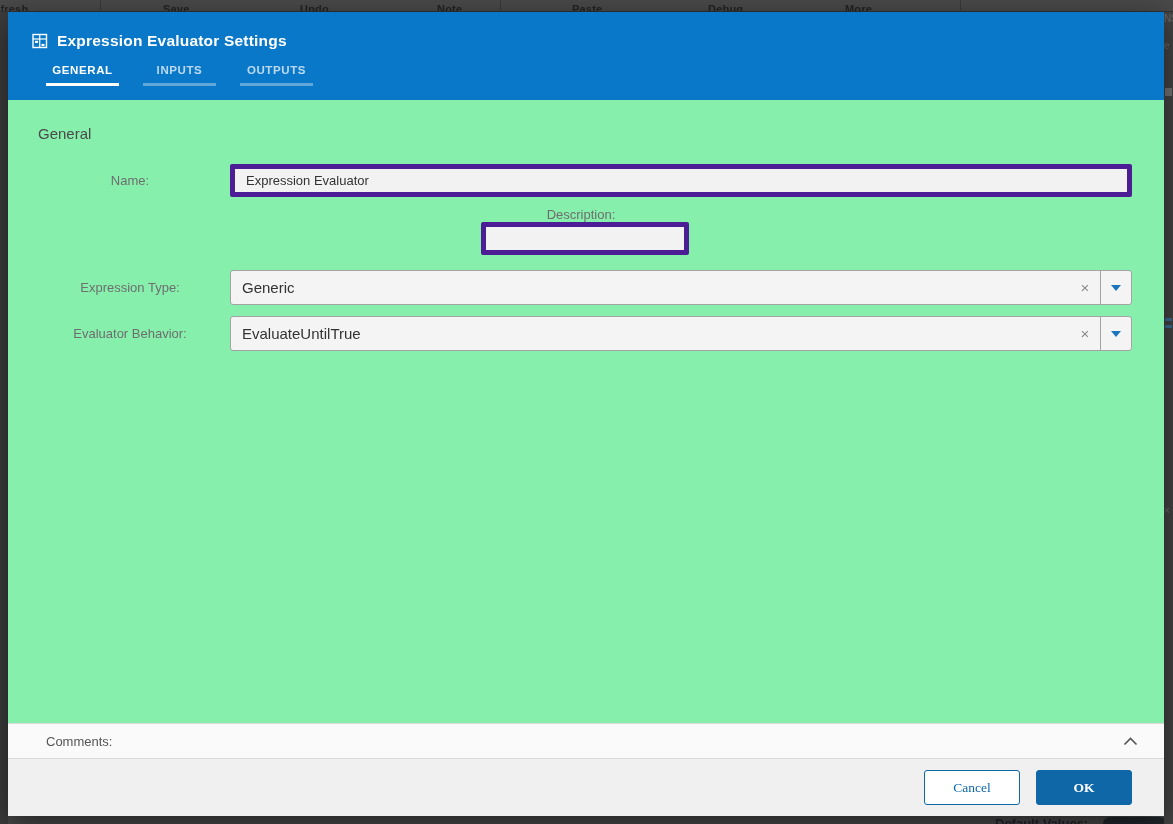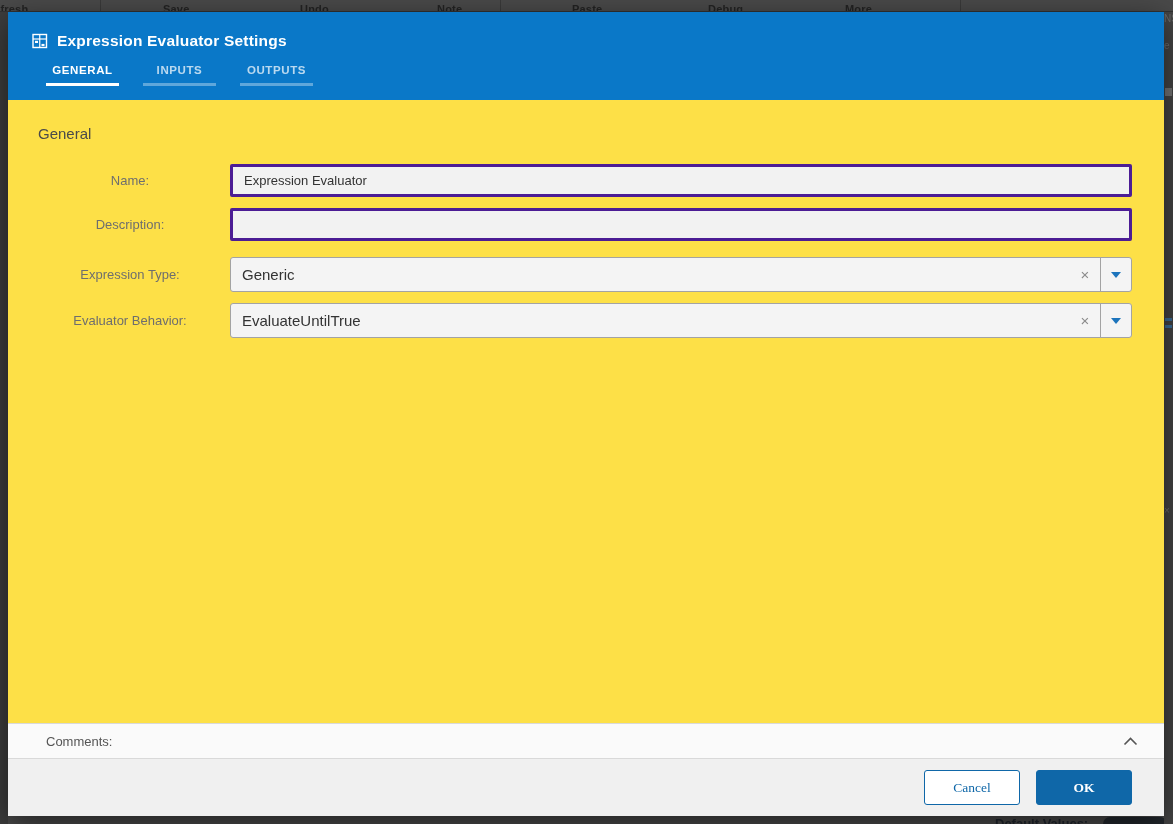--- a/index.html
+++ b/index.html
@@ -38,21 +38,21 @@
     position:absolute; top:0; font-size:13px; font-weight:700; color:#20262e; white-space:nowrap;
   }
   .bottom-strip .blob {
     position:absolute; top:1px; width:64px; height:14px; border-radius:8px;
     background:#23282e;
   }
 
   
   .modal {
     position:absolute; left:8px; top:12px; width:1156px; height:804px;
-    background:#fde047; display:flex; flex-direction:column;
+    background:#86efac; display:flex; flex-direction:column;
     box-shadow:0 8px 30px rgba(0,0,0,.55);
   }
 
   .modal-header { flex:none; height:88px; background:#0a78c8; position:relative; color:#fff; }
   .title-row { display:flex; align-items:center; gap:9px; padding:20px 0 0 24px; }
   .title-icon { flex:none; display:flex; }
   .modal-title { font-size:15.5px; font-weight:700; letter-spacing:.2px; }
 
   .tabs { position:absolute; left:38px; bottom:14px; display:flex; gap:24px; }
   .tab {
@@ -63,36 +63,36 @@
   }
   .tab.active { color:#ffffff; border-bottom-color:#ffffff; }
 
   .modal-body { flex:1; padding:0 32px 0 30px; overflow:hidden; }
   .section-heading { font-size:15px; color:#4a4a4a; font-weight:400; }
   .heading-general { margin-top:25px; }
   .heading-settings { margin-top:19px; }
 
   .form-row { display:flex; align-items:center; min-height:35px; }
   .row-name { margin-top:21px; }
-  .row-description { margin-top:9px; }
+  .row-description { margin-top:9px;flex-direction:column; }
   .row-color { margin-top:8px; }
   .row-expression-type { margin-top:15px; }
   .row-evaluator-behavior { margin-top:11px; }
   .row-clear-inputs { margin-top:18px; min-height:22px; }
 
   .row-label {
     flex:none; width:192px; padding-right:8px; text-align:center;
     font-size:13px; color:#6e6e6e;
   }
   .required-marker { color:#a03b3b; margin-right:3px; font-size:13px; }
   .control { flex:1; display:flex; }
 
   .text-input {
     width:100%; height:33px; background:#f2f2f2;
-    border:3px solid #4c1d95; border-radius:2px;
+    border:5px solid #4c1d95; border-radius:2px;
     font-family:"Liberation Sans", sans-serif;
     font-size:13px; color:#333; padding:0 11px; outline:none;
   }
 
   .dropdown {
     width:100%; height:35px; display:flex; align-items:stretch;
     background:#f4f4f4; border:1px solid #a3a3a3; border-radius:3px;
   }
   .dd-value { flex:1; display:flex; align-items:center; padding:0 11px; font-size:15px; color:#333; }
   .dd-clear {

